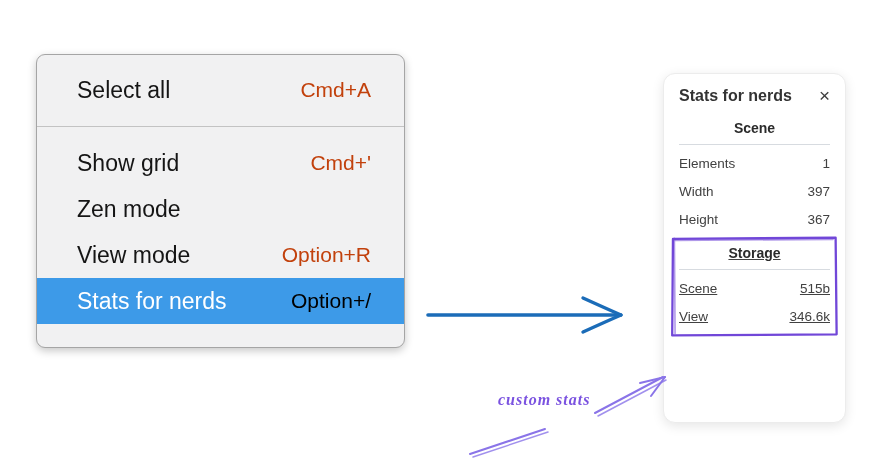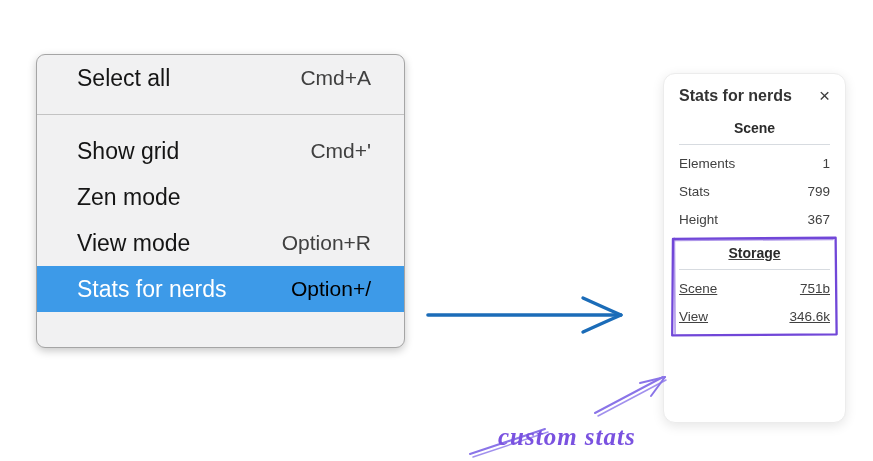--- a/index.html
+++ b/index.html
@@ -13,30 +13,31 @@
 
   
   .context-menu{
     position:absolute;left:36px;top:54px;
     width:369px;height:294px;
     background:#f1f1f2;
     border:1px solid #a5a5a5;
     border-radius:9px;
     box-shadow:0 3px 9px rgba(0,0,0,0.22);
     box-sizing:border-box;
+    padding-top:12px;
     overflow:hidden;
   }
   .menu-row{
     height:46px;
     display:flex;align-items:center;justify-content:space-between;
     padding:0 33px 0 40px;
     font-size:23px;color:#151515;
     cursor:default;
   }
-  .menu-row .shortcut{font-size:21px;color:#404040;}
+  .menu-row .shortcut{font-size:21px;color:#c2410c;}
   .menu-row.selected{background:#3d9ae8;color:#ffffff;}
   .menu-row.selected .shortcut{color:#000000;}
   .menu-divider{height:1px;background:#c3c3c3;margin:13px 0;}
 
   
   .flow-arrow{position:absolute;left:420px;top:294px;}
 
   
   .stats-panel{
     position:absolute;left:663px;top:73px;
@@ -73,26 +74,25 @@
   
   .custom-box{position:relative;margin:2px -9px 0;padding:2px 9px 6px;text-decoration:underline;}
   .custom-box > .sketch-rect{
     position:absolute;left:0;top:0;width:100%;height:100%;
     overflow:visible;pointer-events:none;
   }
 
   
   .annotation-label{
     position:absolute;left:498px;top:391px;
-    font-size:25px;font-style:italic;font-weight:bold;
+    font-size:16px;font-style:italic;font-weight:bold;
     letter-spacing:1px;
     color:#7a52e0;
     font-family:cursive;
     white-space:nowrap;
-    margin-top:32px;
   }
   .annotation-arrows{position:absolute;left:455px;top:365px;}
 </style>
 </head>
 <body>
 
 <div class="stage">
 
   <div class="context-menu">
     <div class="menu-row">
@@ -130,42 +130,42 @@
     </div>
 
     <div>
       <div class="section-title">Scene</div>
       <hr class="panel-divider">
       <div class="stat-row">
         <span>Elements</span>
         <span>1</span>
       </div>
       <div class="stat-row">
-        <span>Stats</span>
-        <span>799</span>
+        <span>Width</span>
+        <span>397</span>
       </div>
       <div class="stat-row">
         <span>Height</span>
         <span>367</span>
       </div>
     </div>
 
     <div class="custom-box">
       <svg class="sketch-rect" viewBox="0 0 200 170" preserveAspectRatio="none">
         <path d="M 3.5 5 L 196 2.8 L 197.2 165.5 L 2.6 167.3 Z" fill="none" stroke-width="2.3" stroke-linejoin="round" vector-effect="non-scaling-stroke" stroke="#7147d8"></path>
         <path d="M 6 7.5 L 193 5.6" fill="none" opacity="0.55" stroke-width="1.6" stroke-linecap="round" vector-effect="non-scaling-stroke" stroke="#7147d8"></path>
         <path d="M 5.2 4 L 6 164" fill="none" opacity="0.55" stroke-width="1.6" stroke-linecap="round" vector-effect="non-scaling-stroke" stroke="#7147d8"></path>
       </svg>
 
       <div>
         <div class="section-title">Storage</div>
         <hr class="panel-divider">
         <div class="stat-row">
           <span>Scene</span>
-          <span>751b</span>
+          <span>515b</span>
         </div>
         <div class="stat-row">
           <span>View</span>
           <span>346.6k</span>
         </div>
       </div>
 
     </div>
   </div>
 

